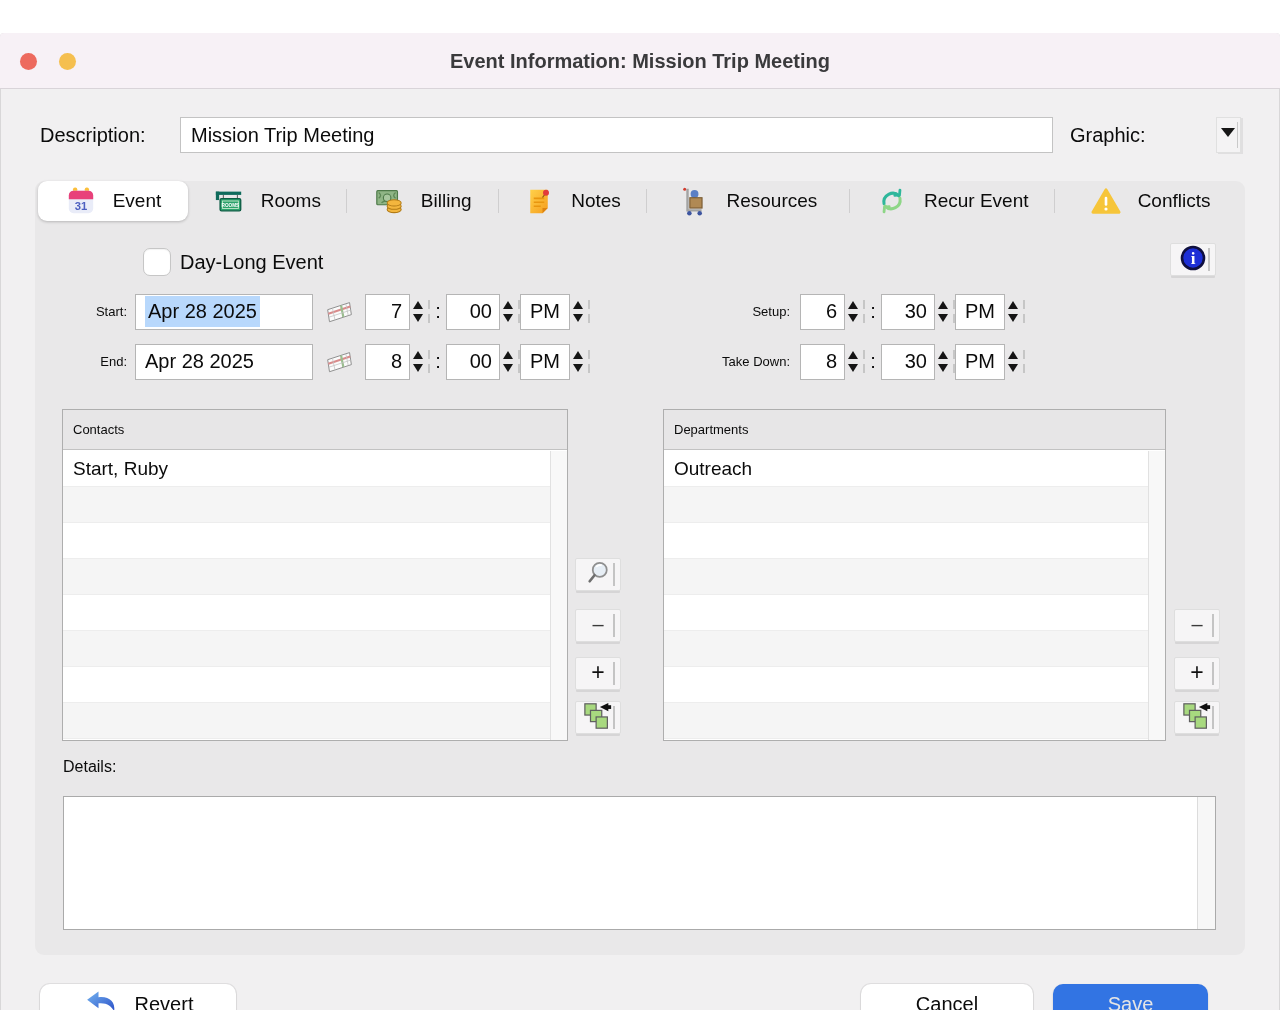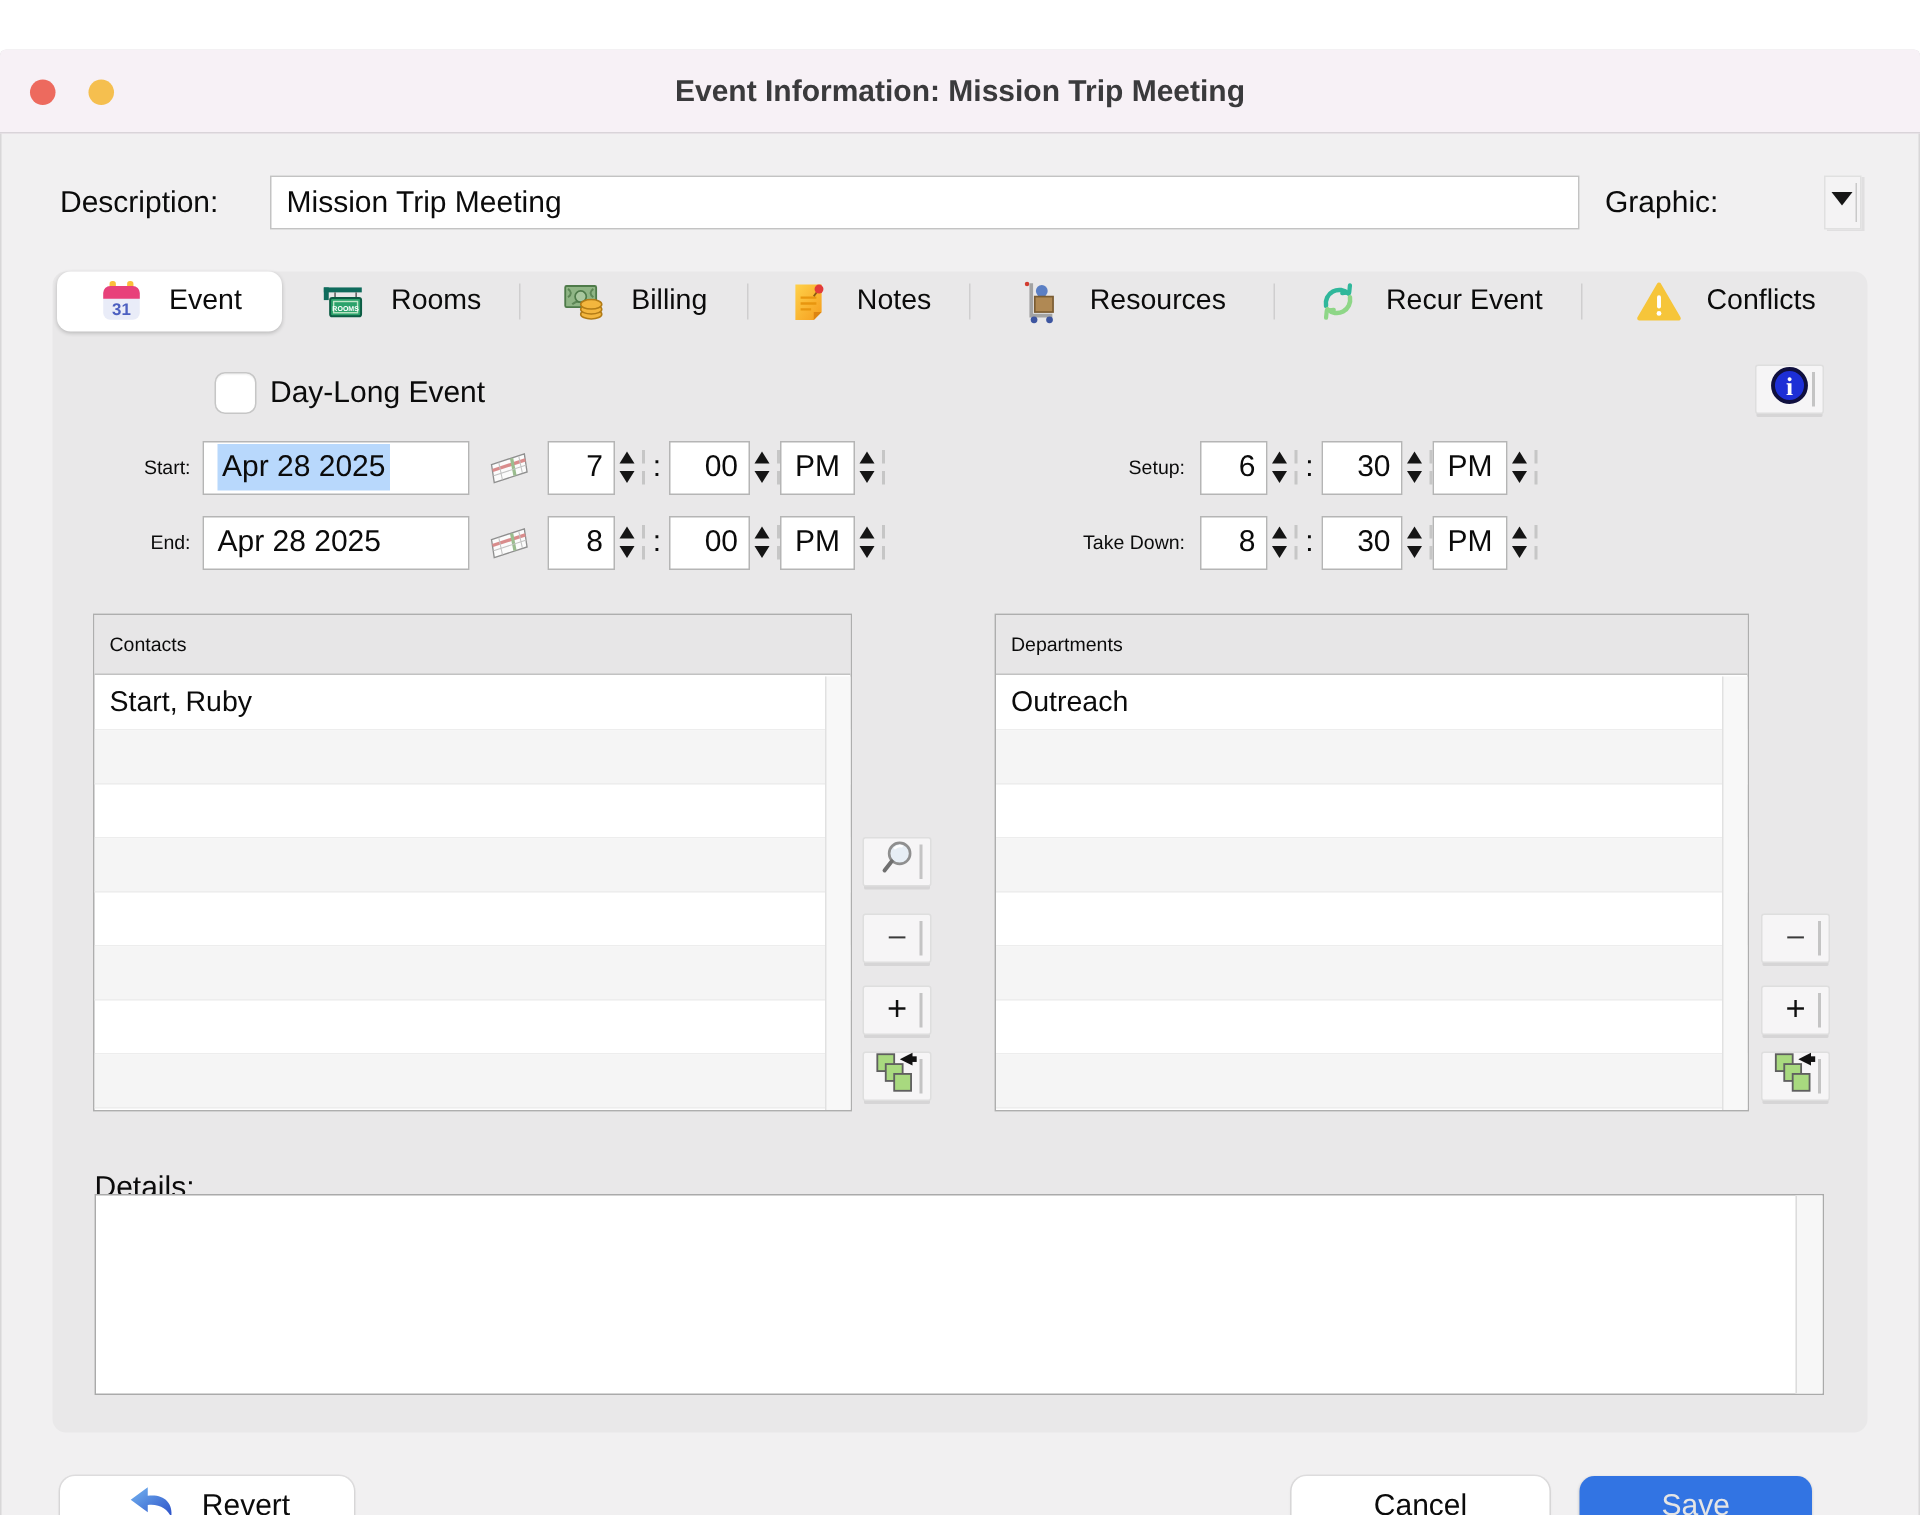--- a/index.html
+++ b/index.html
@@ -61,21 +61,21 @@
   .listbox { position:absolute; background:#fff; border:1px solid #aeaeae; }
   .lhead { height:40px; background:#e7e6e7; border-bottom:1px solid #c2c2c2; font-size:13px; line-height:40px; padding-left:10px; }
   .lbody { position:absolute; left:0; right:0; top:41px; bottom:0; overflow:hidden; }
   .lrow { height:36px; font-size:19px; line-height:35px; padding-left:10px; border-bottom:1px solid #ededed; }
   .lrow:nth-child(even) { background:#f5f5f5; }
   .lscroll { position:absolute; top:41px; right:0; bottom:0; width:17px; background:#f8f8f8; border-left:1px solid #e1e1e1; }
   .glyph-minus { font-size:20px; color:#3a3a3a; margin-top:-2px; }
   .glyph-plus { font-size:23px; color:#101010; margin-top:-2px; }
 
   
-  .details-label { position:absolute; left:28px; top:600px; font-size:20px; }
+  .details-label { position:absolute; left:28px; top:577px; font-size:16px; }
   .details { position:absolute; left:28px; top:615px; width:1153px; height:134px; background:#fff; border:1px solid #aaaaaa; }
   .dscroll { position:absolute; right:0; top:0; bottom:0; width:18px; background:#f7f7f7; border-left:1px solid #dcdcdc; }
 
   
   .fbtn { position:absolute; top:951px; height:41px; border-radius:10px; display:flex; align-items:center; justify-content:center; gap:14px; font-size:20px; background:#fff; box-shadow:0 0 0 1px rgba(0,0,0,0.07), 0 1px 2px rgba(0,0,0,0.10); }
   .revert { left:40px; width:196px; }
   .cancel { left:861px; width:172px; }
   .save { left:1053px; width:155px; background:#3274e3; color:#e5e5e5; box-shadow:0 1px 2px rgba(0,0,0,0.18);align-items:center; }
 </style>
 </head>

